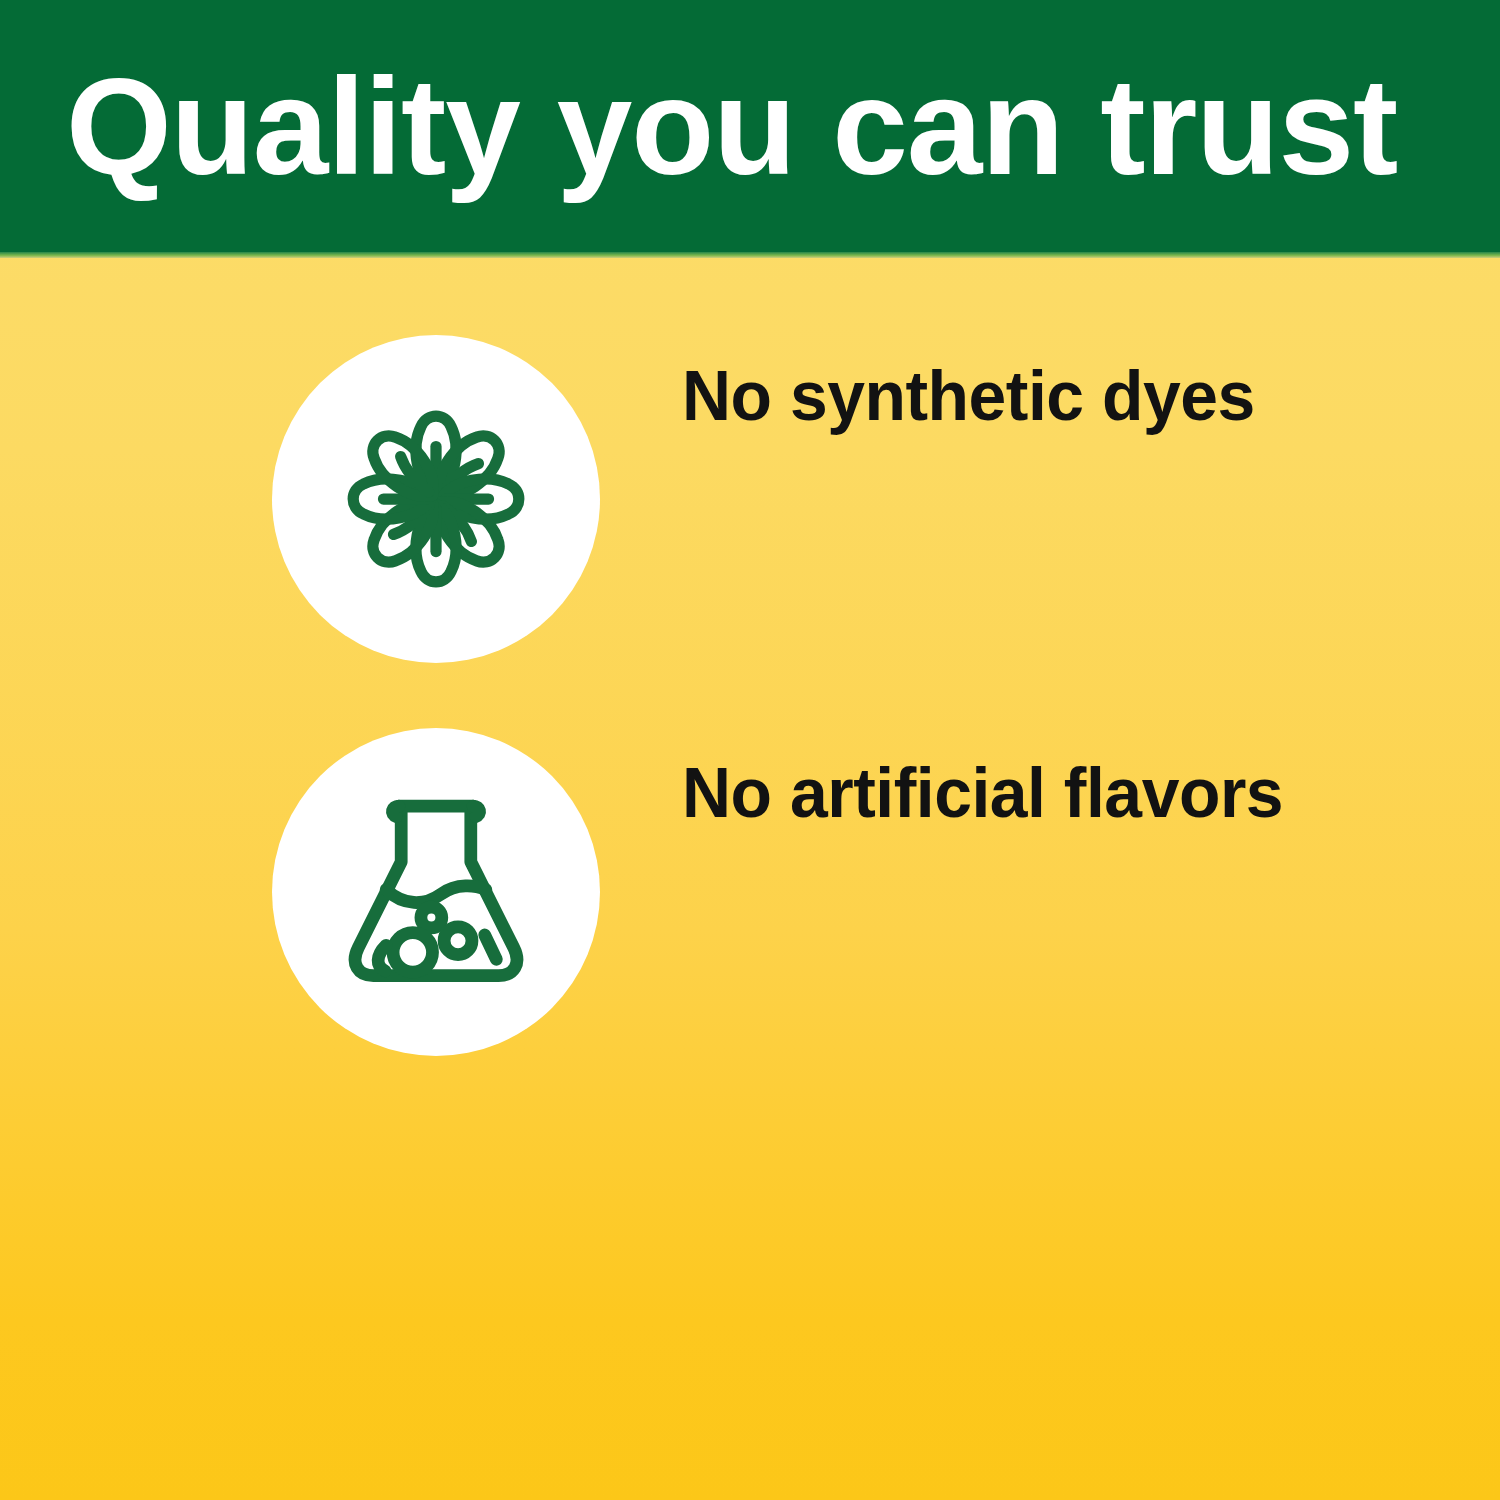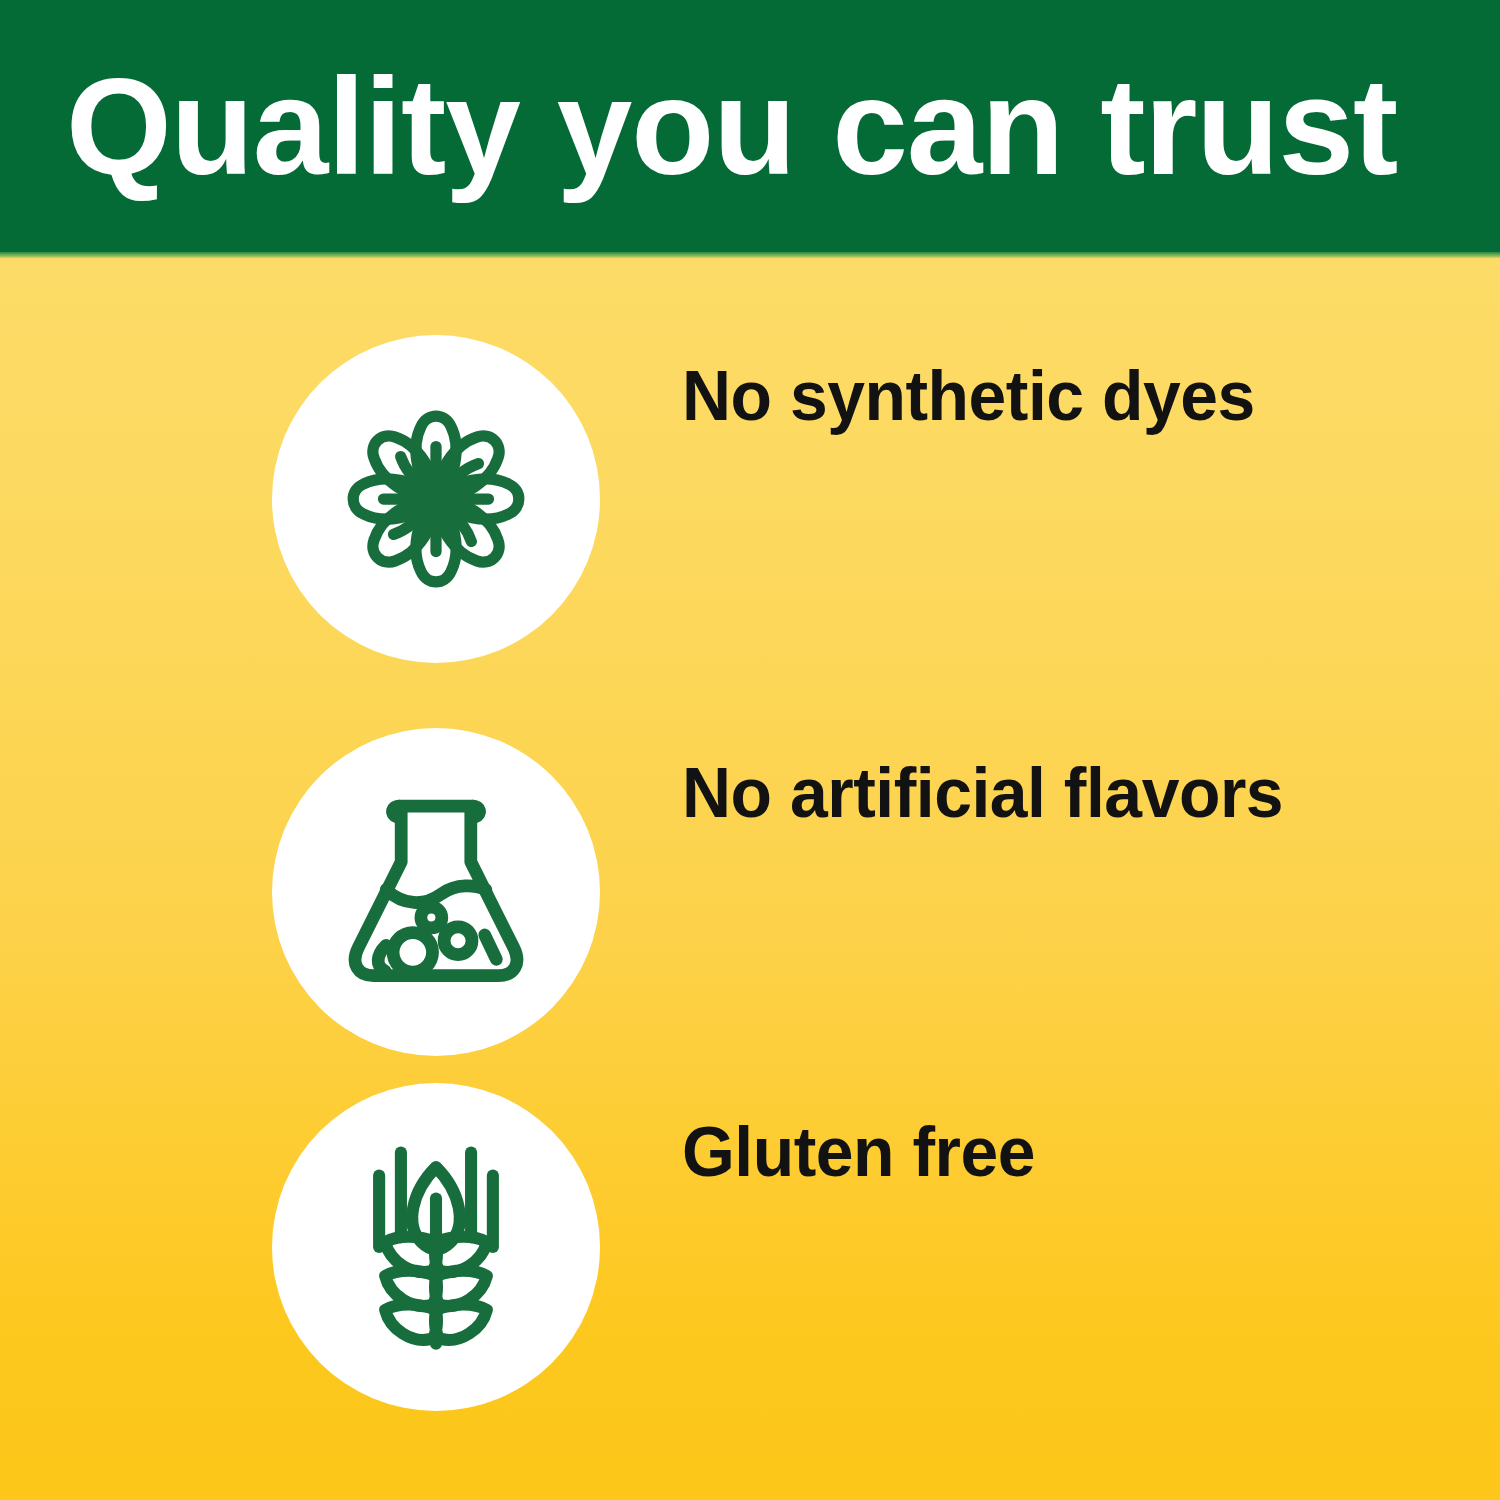--- a/index.html
+++ b/index.html
@@ -197,42 +197,15 @@
             <circle cx="80" cy="152" r="17"></circle>
 
             <path d="M57 146 C 48 155, 48 164, 56 168"></path>
             <path d="M142 137 L152 158"></path>
           </svg>
         </span>
       </div>
       <div class="feature-label">No artificial flavors</div>
     </div>
 
-    <div class="feature-row row-2">
-      <div class="icon-badge">
-        <span>
-          <svg width="242" height="242" viewBox="0 0 200 200" fill="none" stroke="#176D3C" stroke-width="10" stroke-linecap="round" stroke-linejoin="round">
-
-            <path d="M71 22 L71 92"></path>
-            <path d="M129 22 L129 92"></path>
-            <path d="M53 41 L53 100"></path>
-            <path d="M147 41 L147 100"></path>
-
-            <path d="M100 60 L100 180"></path>
-
-            <path d="M100 34 C 120 54, 126 82, 112 96 C 104 104, 96 104, 88 96 C 74 82, 80 54, 100 34 Z"></path>
-
-            <path d="M100 96 C 86 90, 68 90, 58 96 C 62 112, 80 124, 96 120 C 100 118, 102 108, 100 96 Z"></path>
-            <path d="M100 96 C 114 90, 132 90, 142 96 C 138 112, 120 124, 104 120 C 100 118, 98 108, 100 96 Z"></path>
-
-            <path d="M100 124 C 86 118, 68 118, 58 124 C 62 140, 80 152, 96 148 C 100 146, 102 136, 100 124 Z"></path>
-            <path d="M100 124 C 114 118, 132 118, 142 124 C 138 140, 120 152, 104 148 C 100 146, 98 136, 100 124 Z"></path>
-
-            <path d="M100 152 C 86 146, 68 146, 58 152 C 62 168, 80 180, 96 176 C 100 174, 102 164, 100 152 Z"></path>
-            <path d="M100 152 C 114 146, 132 146, 142 152 C 138 168, 120 180, 104 176 C 100 174, 98 164, 100 152 Z"></path>
-          </svg>
-        </span>
-      </div>
-      <div class="feature-label">Gluten free</div>
-    </div>
 
   </div>
 </div>
 
 </body></html>

